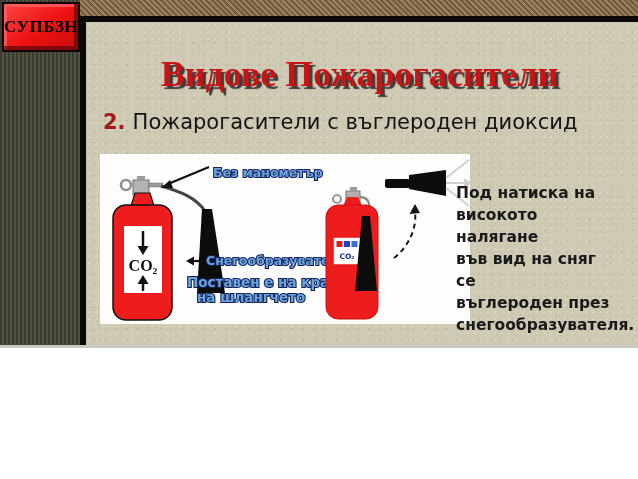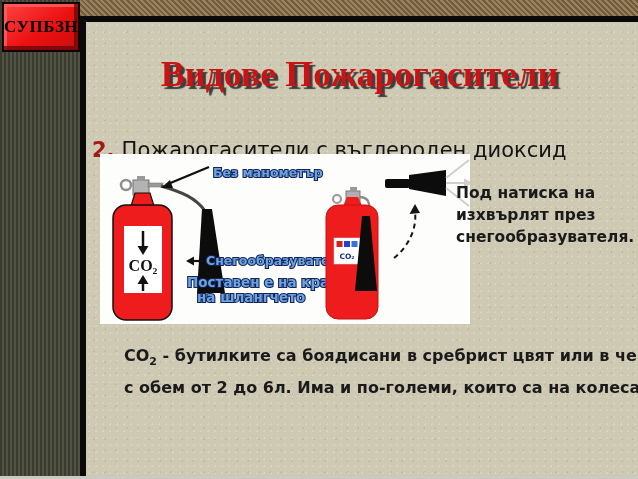--- a/index.html
+++ b/index.html
@@ -1,17 +1,17 @@
 <!DOCTYPE html>
 <html><head>
 <meta charset="utf-8">
 <style>
   html,body{margin:0;padding:0;}
   body{font-family:"DejaVu Sans",sans-serif;}
-  .stage{position:relative;width:638px;height:479px;overflow:hidden;background:#4a4d3c;}
+  .stage{position:relative;width:638px;height:348px;overflow:hidden;background:#4a4d3c;}
 
   .top-band{position:absolute;left:0;top:0;right:0;height:16px;background:#8b7452;
     background-image:repeating-linear-gradient(45deg,rgba(40,20,0,.25) 0 2px,rgba(255,230,180,.12) 2px 4px);}
   .sidebar{position:absolute;left:0;top:0;width:80px;bottom:3px;background:#4a4d3c;
     background-image:repeating-linear-gradient(90deg,rgba(0,0,0,.22) 0 2px,rgba(255,255,255,.04) 2px 4px);}
   .bottom-strip{position:absolute;left:0;bottom:0;right:0;height:3px;background:#cbcac2;}
 
   .badge{position:absolute;left:2px;top:2px;width:78px;height:50px;z-index:5;
     background:linear-gradient(145deg,#ff4343 0%,#ec1111 55%,#c90d0d 100%);
     border:2px solid #150000;box-sizing:border-box;
@@ -23,21 +23,21 @@
     border-left:6px solid #0a0a0a;border-top:6px solid #0a0a0a;box-sizing:border-box;
     background-color:#cdc9b2;
     background-image:radial-gradient(rgba(255,255,255,.22) 1px,transparent 1px),
                      radial-gradient(rgba(118,112,88,.16) 1px,transparent 1px);
     background-size:7px 7px,11px 11px;background-position:0 0,3px 5px;}
 
   .title{position:absolute;left:3px;right:8px;top:31px;margin:0;text-align:center;
     font:bold 36px "Liberation Serif",serif;color:#c81414;
     text-shadow:3px 3px 1px #3d3d3d;}
 
-  .subtitle{position:absolute;left:6px;top:88px;font:21px "DejaVu Sans",sans-serif;color:#141414;white-space:nowrap;margin-top:28px;}
+  .subtitle{position:absolute;left:17px;top:88px;font:21px "DejaVu Sans",sans-serif;color:#141414;white-space:nowrap;}
   .subtitle .num{font-weight:bold;color:#a51818;margin-right:7px;}
 
   .figure{position:absolute;left:14px;top:132px;width:370px;height:170px;background:#fdfdfc;}
   .figure svg{display:block;}
   .blue-label{font:bold 12.5px "DejaVu Sans",sans-serif;fill:#6ba3dd;stroke:#13235e;stroke-width:2.1px;paint-order:stroke;}
   .blue-label-lg{font:bold 13.5px "DejaVu Sans",sans-serif;fill:#6ba3dd;stroke:#13235e;stroke-width:2.2px;paint-order:stroke;}
 
   .right-text{position:absolute;left:370px;top:160px;width:158px;
     font:bold 15.5px "DejaVu Sans",sans-serif;line-height:22px;color:#1a1a1a;}
 
@@ -119,21 +119,23 @@
           <line x1="346" y1="24" x2="369" y2="6" stroke="#cfcfcd" stroke-width="2"></line>
           <line x1="346" y1="29" x2="365" y2="29" stroke="#cfcfcd" stroke-width="2"></line>
           <polygon points="373,29 364,24.5 364,33.5" fill="#cfcfcd"></polygon>
           <line x1="346" y1="34" x2="369" y2="52" stroke="#cfcfcd" stroke-width="2"></line>
         </g>
       </svg>
     </div>
 
     <div class="right-text">
       <div>Под натиска на</div>
-      <div>изхвърлят през</div>
+      <div>високото налягане</div>
+      <div>във вид на сняг се</div>
+      <div>въглероден през</div>
       <div>снегообразувателя.</div>
     </div>
 
     <div class="bottom-text">
       <div><span>CO</span><sub>2</sub><span> - бутилките са боядисани в сребрист цвят или в червено,</span></div>
       <div>с обем от 2 до 6л. Има и по-големи, които са на колесар.</div>
     </div>
 
   </div>
 

